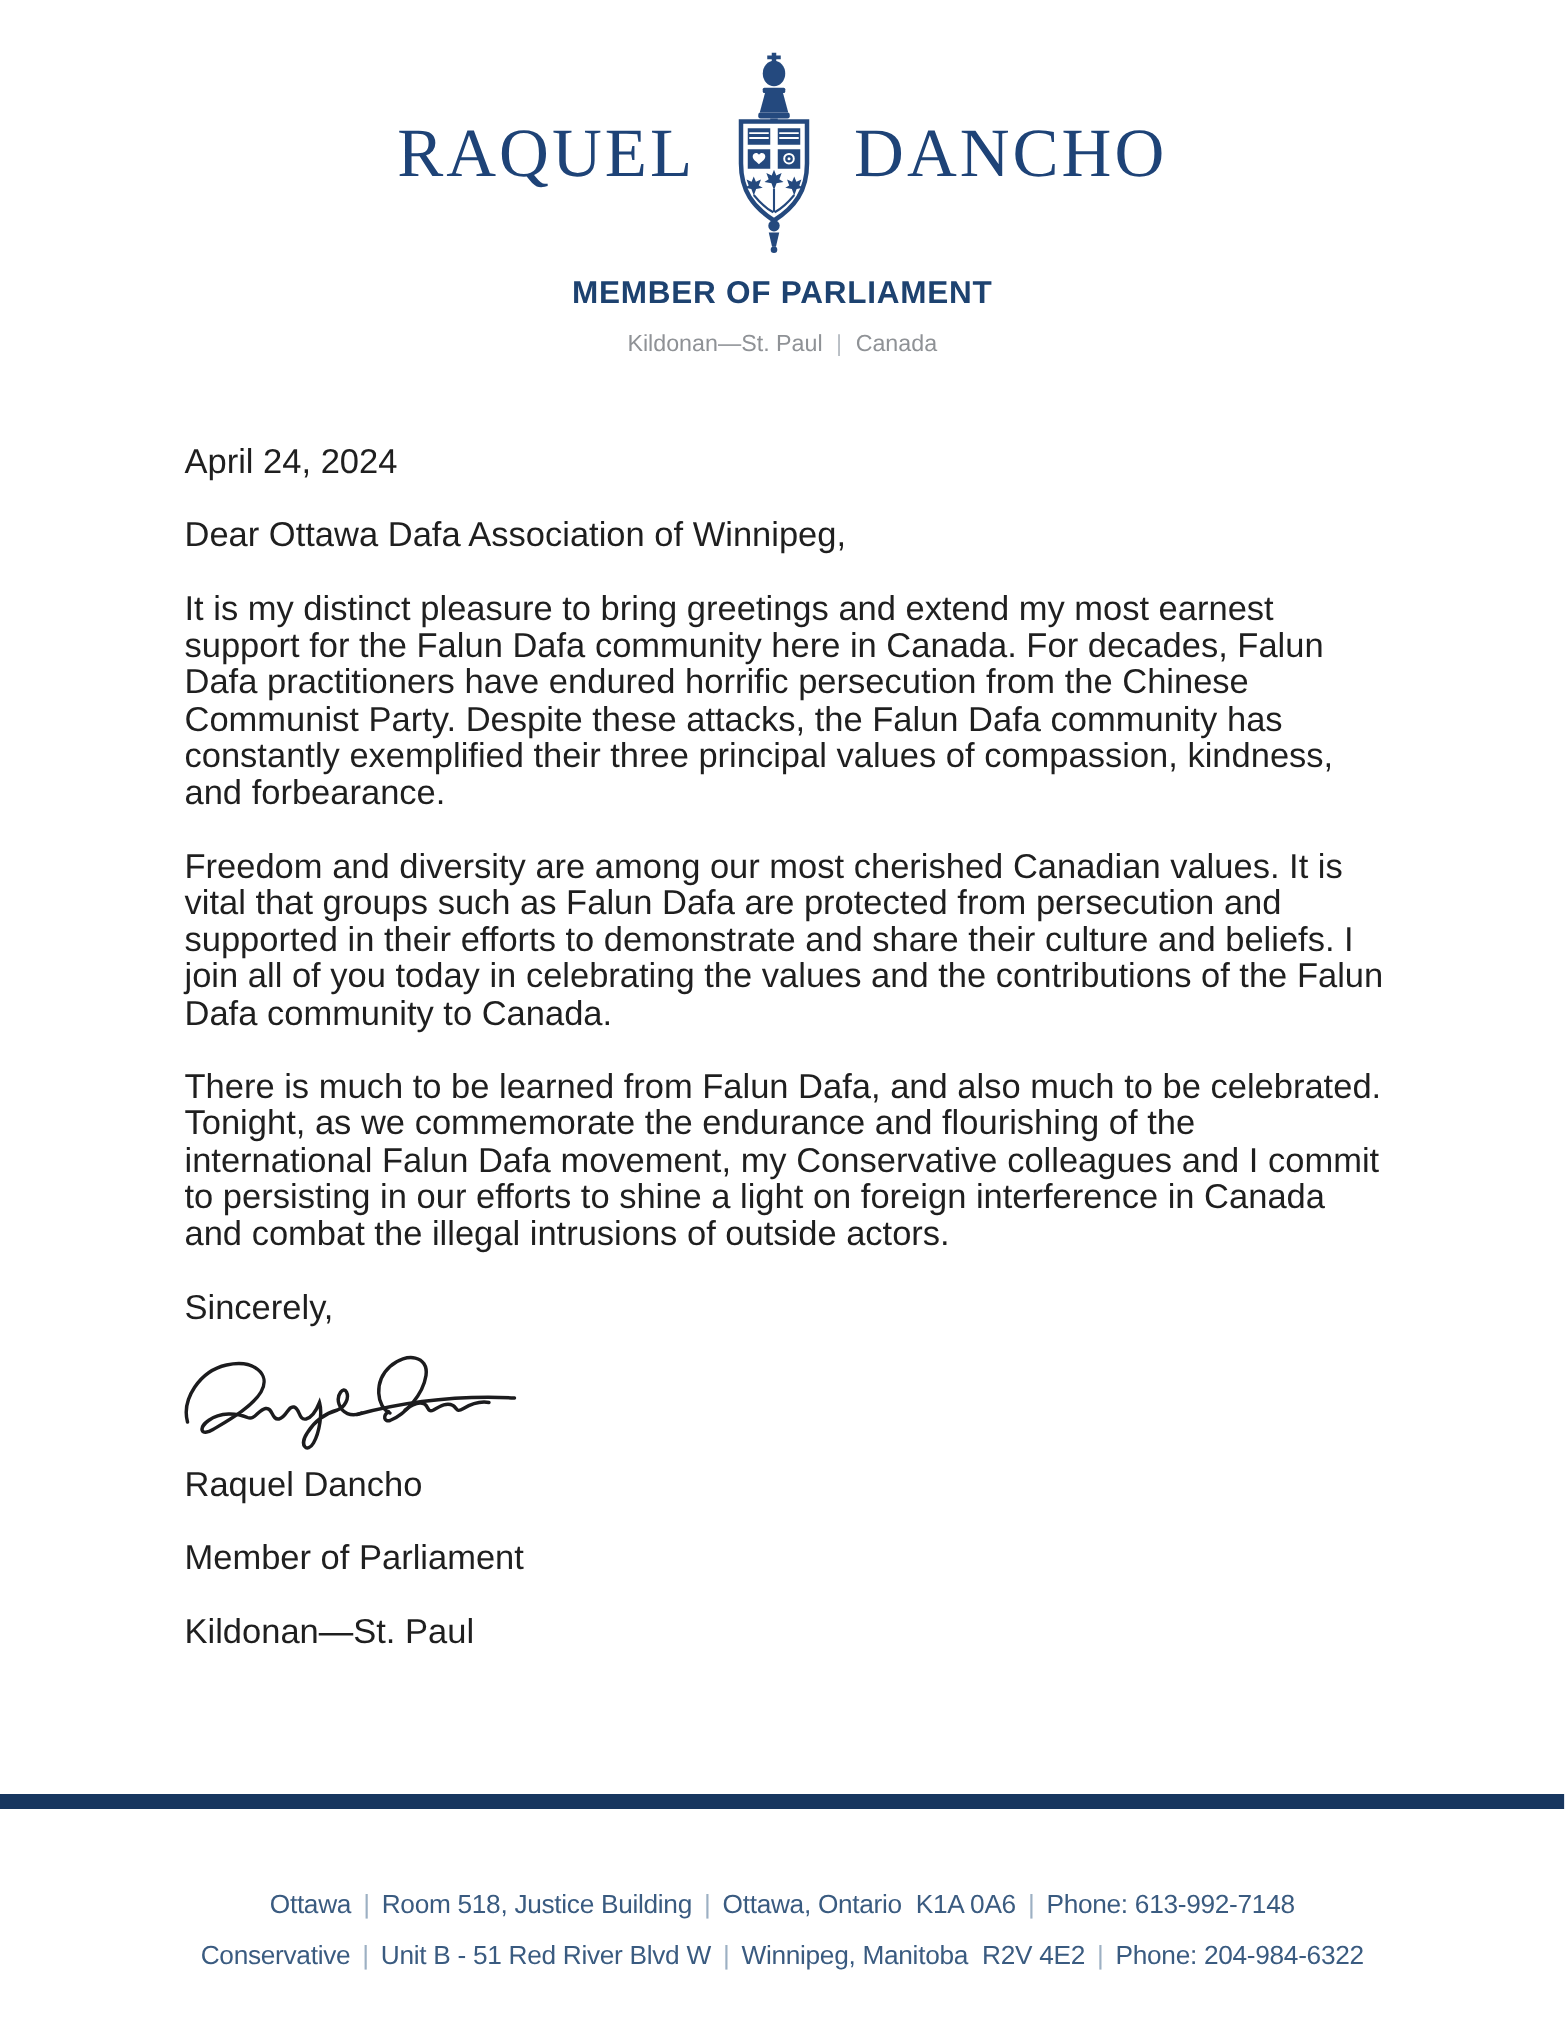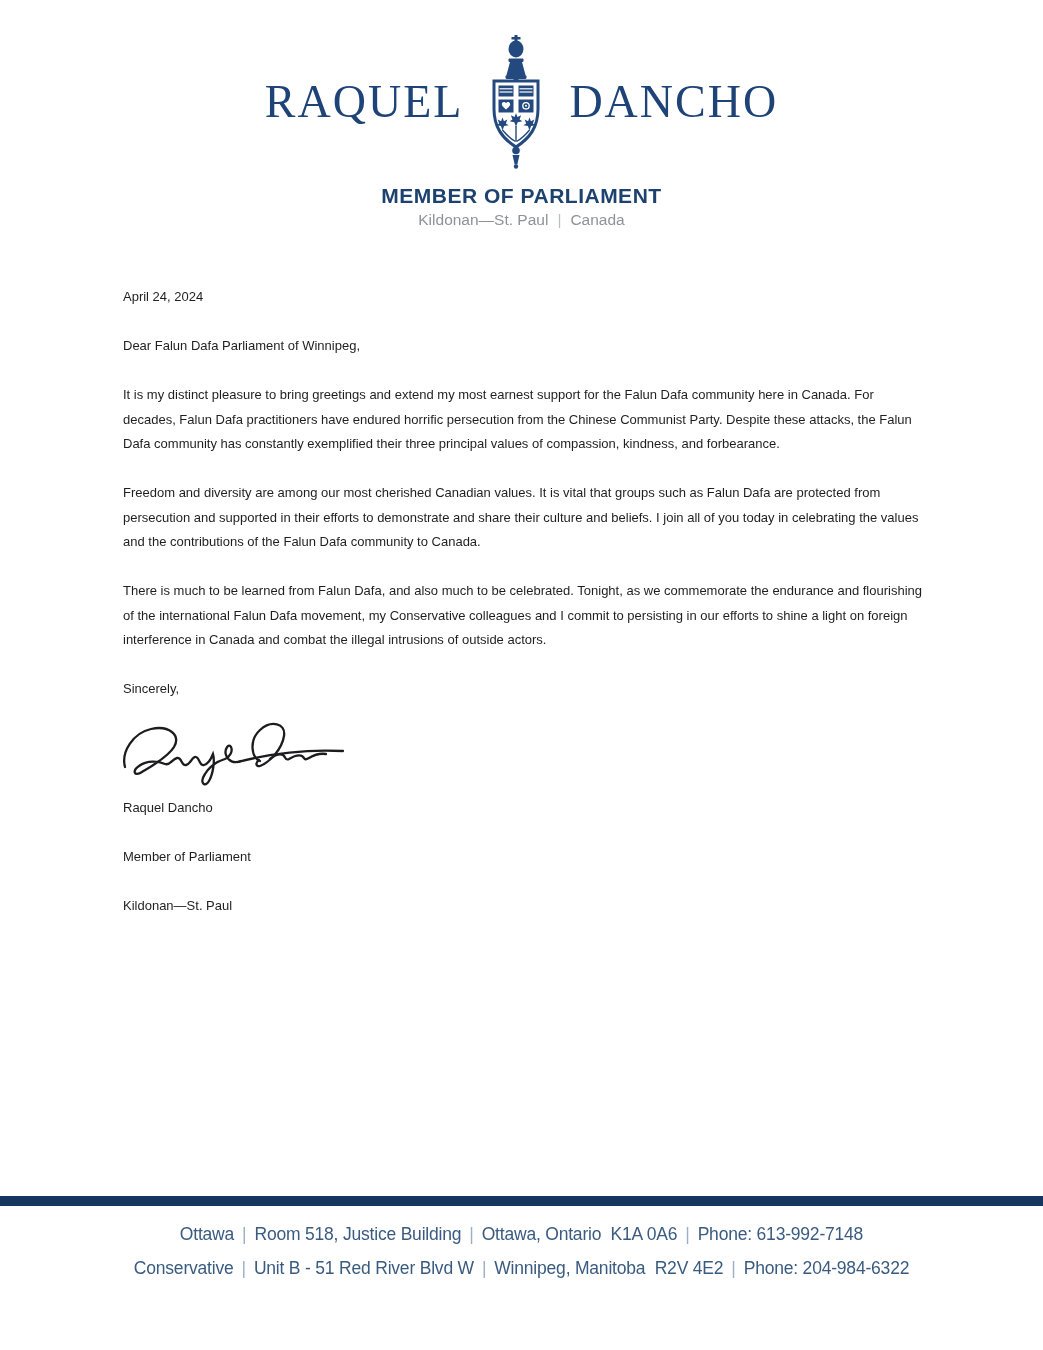--- a/index.html
+++ b/index.html
@@ -30,46 +30,46 @@
     font-weight: 500;
   }
   .crest { display: block; }
   .mp-title {
     margin-top: 14px;
     font-size: 21px;
     font-weight: bold;
     color: #1d4270;
     letter-spacing: 0.5px;
   }
-  .riding-row { margin-top: 3px; font-size: 15.5px; color: #8f9296; }
+  .riding-row { margin-top: 13px; font-size: 15.5px; color: #8f9296; }
   .riding-row .sep { color: #b8bec4; margin: 0 9px; }
 
   
   .letter-body {
     margin: 56px 120px 0 123px;
     color: #1f1f1f;
-    font-size: 13px;
+    font-size: 23px;
     line-height: 24.5px;
   }
   .letter-body p { margin: 0; }
   .letter-body p + p { margin-top: 24.5px; }
   .signature-wrap { margin: 2px 0 0 -5px; height: 92px; }
   .signer-block p { margin: 0; line-height: 24.5px; }
   .signer-block { margin-top: 0; }
 
   
   .footer-bar {
     position: absolute;
     left: 0; top: 1196px;
     width: 100%; height: 10px;
     background: #17365f;
   }
   .footer-text {
     position: absolute;
-    left: 0; top: 1217px;
+    left: 0; top: 1252px;
     width: 100%;
     text-align: center;
     color: #3a5b80;
     font-size: 17.5px;
     line-height: 34px;
     letter-spacing: -0.2px;
   }
   .footer-text .fsep { color: #9db0c3; margin: 0 8px; }
 </style>
 </head>
@@ -141,21 +141,21 @@
 
     <div class="mp-title">MEMBER OF PARLIAMENT</div>
 
     <div class="riding-row">
       <span>Kildonan—St. Paul</span><span class="sep">|</span><span>Canada</span>
     </div>
   </header>
 
   <main class="letter-body">
     <p>April 24, 2024</p>
-    <p>Dear Falun Dafa Parliament of Winnipeg,</p>
+    <p>Dear Ottawa Dafa Association of Winnipeg,</p>
     <p>It is my distinct pleasure to bring greetings and extend my most earnest support for the Falun Dafa community here in Canada. For decades, Falun Dafa practitioners have endured horrific persecution from the Chinese Communist Party. Despite these attacks, the Falun Dafa community has constantly exemplified their three principal values of compassion, kindness, and forbearance.</p>
     <p>Freedom and diversity are among our most cherished Canadian values. It is vital that groups such as Falun Dafa are protected from persecution and supported in their efforts to demonstrate and share their culture and beliefs. I join all of you today in celebrating the values and the contributions of the Falun Dafa community to Canada.</p>
     <p>There is much to be learned from Falun Dafa, and also much to be celebrated. Tonight, as we commemorate the endurance and flourishing of the international Falun Dafa movement, my Conservative colleagues and I commit to persisting in our efforts to shine a light on foreign interference in Canada and combat the illegal intrusions of outside actors.</p>
     <p>Sincerely,</p>
 
     <div class="signature-wrap">
       <svg width="232" height="92" viewBox="0 0 232 92" xmlns="http://www.w3.org/2000/svg" fill="none" stroke="#1c1c1e" stroke-width="2.3" stroke-linecap="round">
         <path d="M7 63 C3 48 15 29 33 25 C51 21 63 31 56 43 C50 53 34 62 24 68 C16 73 14 67 21 62 C29 56 40 57 47 60 C52 62 54 55 59 54 C64 53 63 62 68 61 C73 60 74 52 78 53 C82 54 81 62 86 61 C90 60 93 55 95 50 C97 57 95 70 91 77 C87 84 81 79 87 70 C92 62 100 57 107 55 C112 53 115 47 113 43 C111 39 106 45 108 51 C110 57 116 60 123 57"></path>
         <path d="M142 57 C133 53 131 36 142 26 C153 16 168 19 166 32 C164 45 152 58 142 62 C138 63 137 59 141 56"></path>
         <path d="M152 55 C157 51 161 49 165 51 C168 53 167 57 171 55 C176 52 180 50 184 52 C187 54 186 57 191 54 C196 51 202 49 208 50"></path>

